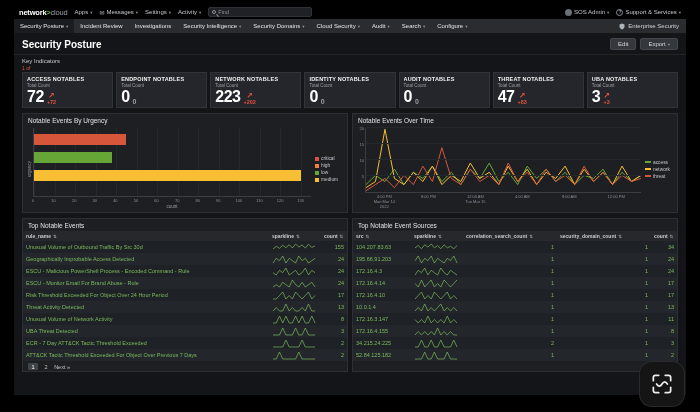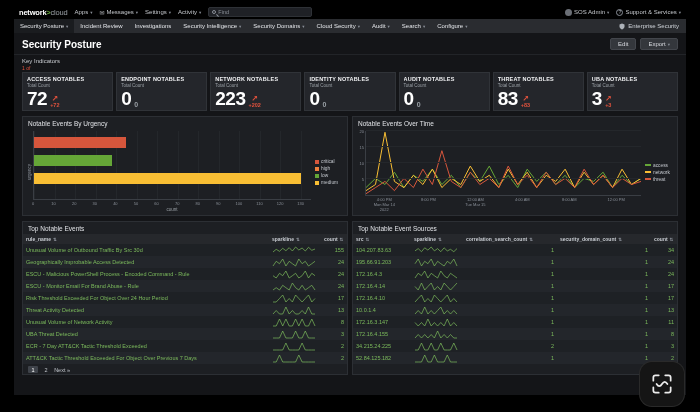--- a/index.html
+++ b/index.html
@@ -51,21 +51,21 @@
   .ki-section { padding:3px 8px 0; }
   .ki-head { font-size:6px; color:#c8cbd0; }
   .ki-note { font-size:5px; color:#e0523d; margin:1px 0; }
   .ki-row { display:flex; gap:3px; margin-top:1px; }
   .kpi-tile { flex:1; background:#24262b; border:1px solid #303338; padding:3px 4px 2px;
     min-width:0; cursor:pointer; }
   .kpi-title { font-size:5.5px; font-weight:bold; color:#f0f1f3; letter-spacing:0.2px;
     white-space:nowrap; overflow:hidden; }
   .kpi-sub { font-size:4.5px; color:#9aa0a6; margin-top:1px; }
   .kpi-valrow { display:flex; align-items:flex-end; gap:3px; margin-top:1px; }
-  .kpi-value { font-size:19px; font-weight:bold; color:#fff; line-height:1; letter-spacing:-0.5px; }
+  .kpi-value { font-size:16px; font-weight:bold; color:#fff; line-height:1; letter-spacing:-0.5px; }
   .kpi-trend { display:flex; flex-direction:column; align-items:center; line-height:1; }
   .kpi-arrow { color:#e0523d; font-size:8px; font-weight:bold; }
   .kpi-delta { color:#e0523d; font-size:5.5px; font-weight:bold; }
   .kpi-delta.flat { color:#9aa0a6; font-size:7px; }
 
   
   .charts-row, .tables-row { display:flex; gap:4px; padding:0 8px; margin-top:5px; }
   .panel { flex:1; background:#1d1f23; border:1px solid #2c2f34; min-width:0; }
   .panel-title { font-size:6.5px; color:#e0e2e6; padding:3px 5px 2px; }
 
@@ -275,21 +275,21 @@
               <span class="kpi-value">0</span>
               <span class="kpi-trend">
                 <span class="kpi-delta flat">0</span>
               </span>
             </div>
         </div>
         <div class="kpi-tile">
           <div class="kpi-title">THREAT NOTABLES</div>
           <div class="kpi-sub">Total Count</div>
           <div class="kpi-valrow">
-              <span class="kpi-value">83</span>
+              <span class="kpi-value">47</span>
               <span class="kpi-trend">
                 <span class="kpi-arrow">↗</span>
                 <span class="kpi-delta">+83</span>
               </span>
             </div>
         </div>
         <div class="kpi-tile">
           <div class="kpi-title">UBA NOTABLES</div>
           <div class="kpi-sub">Total Count</div>
           <div class="kpi-valrow">

